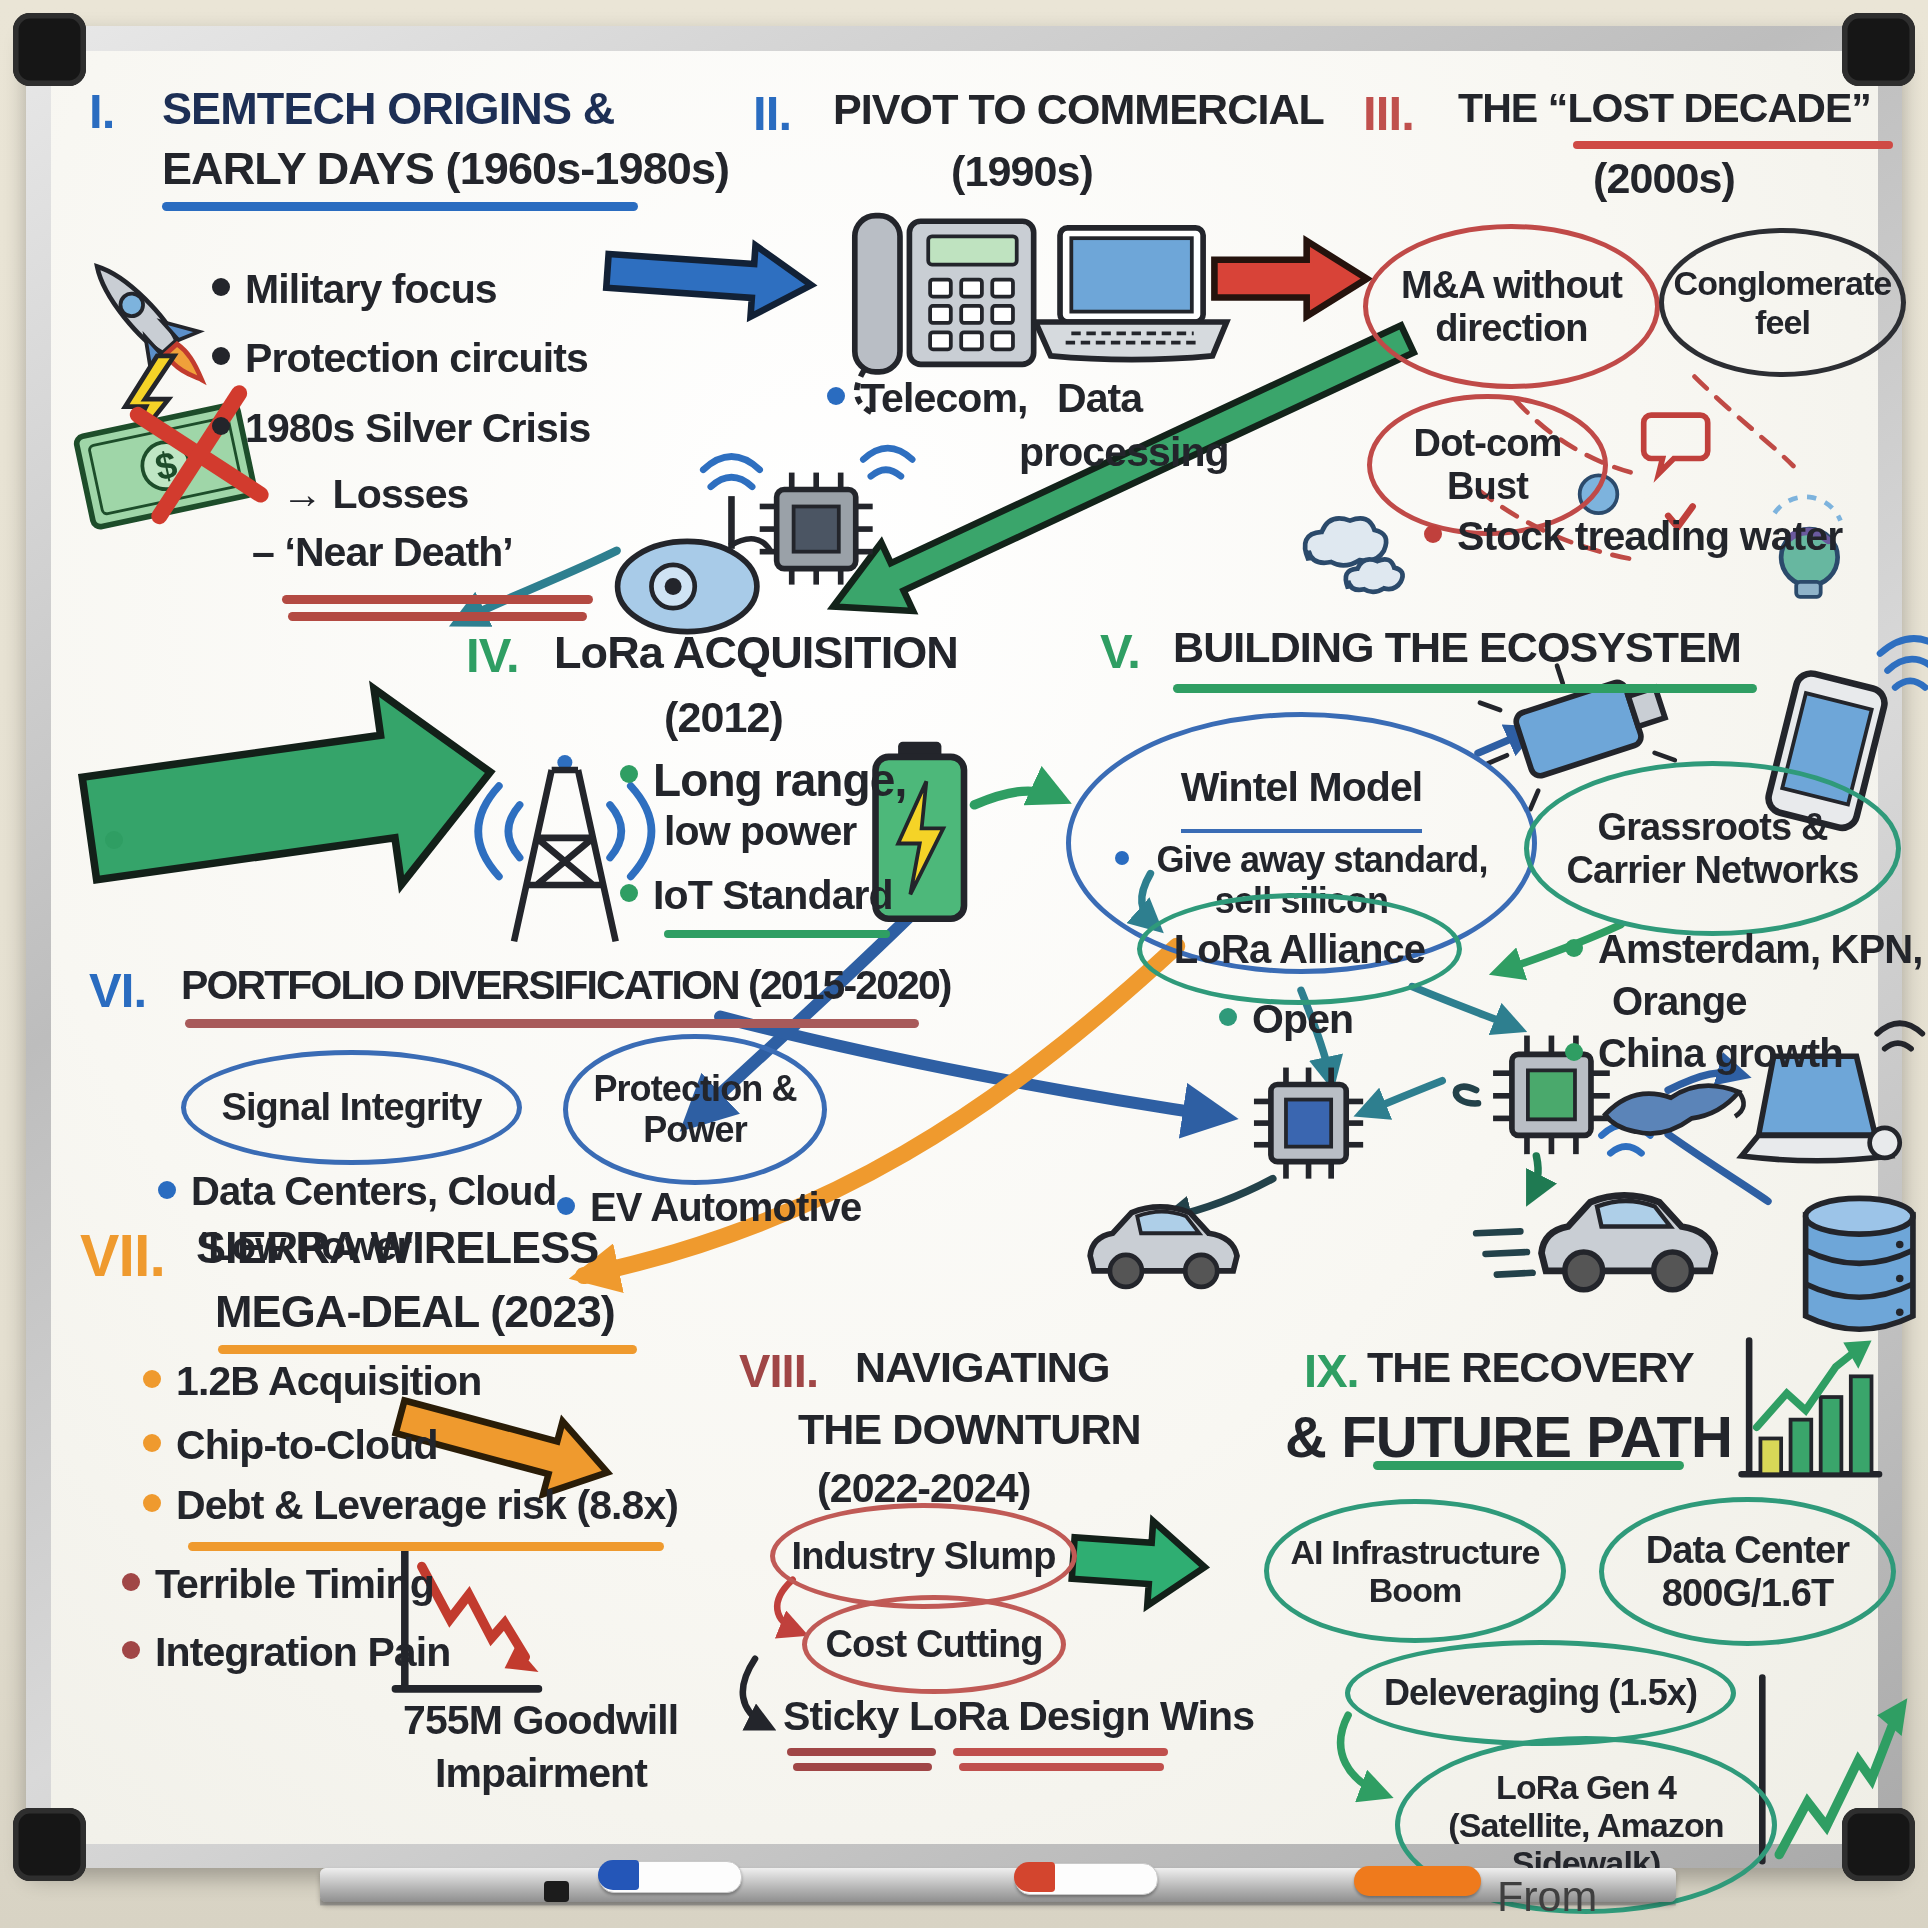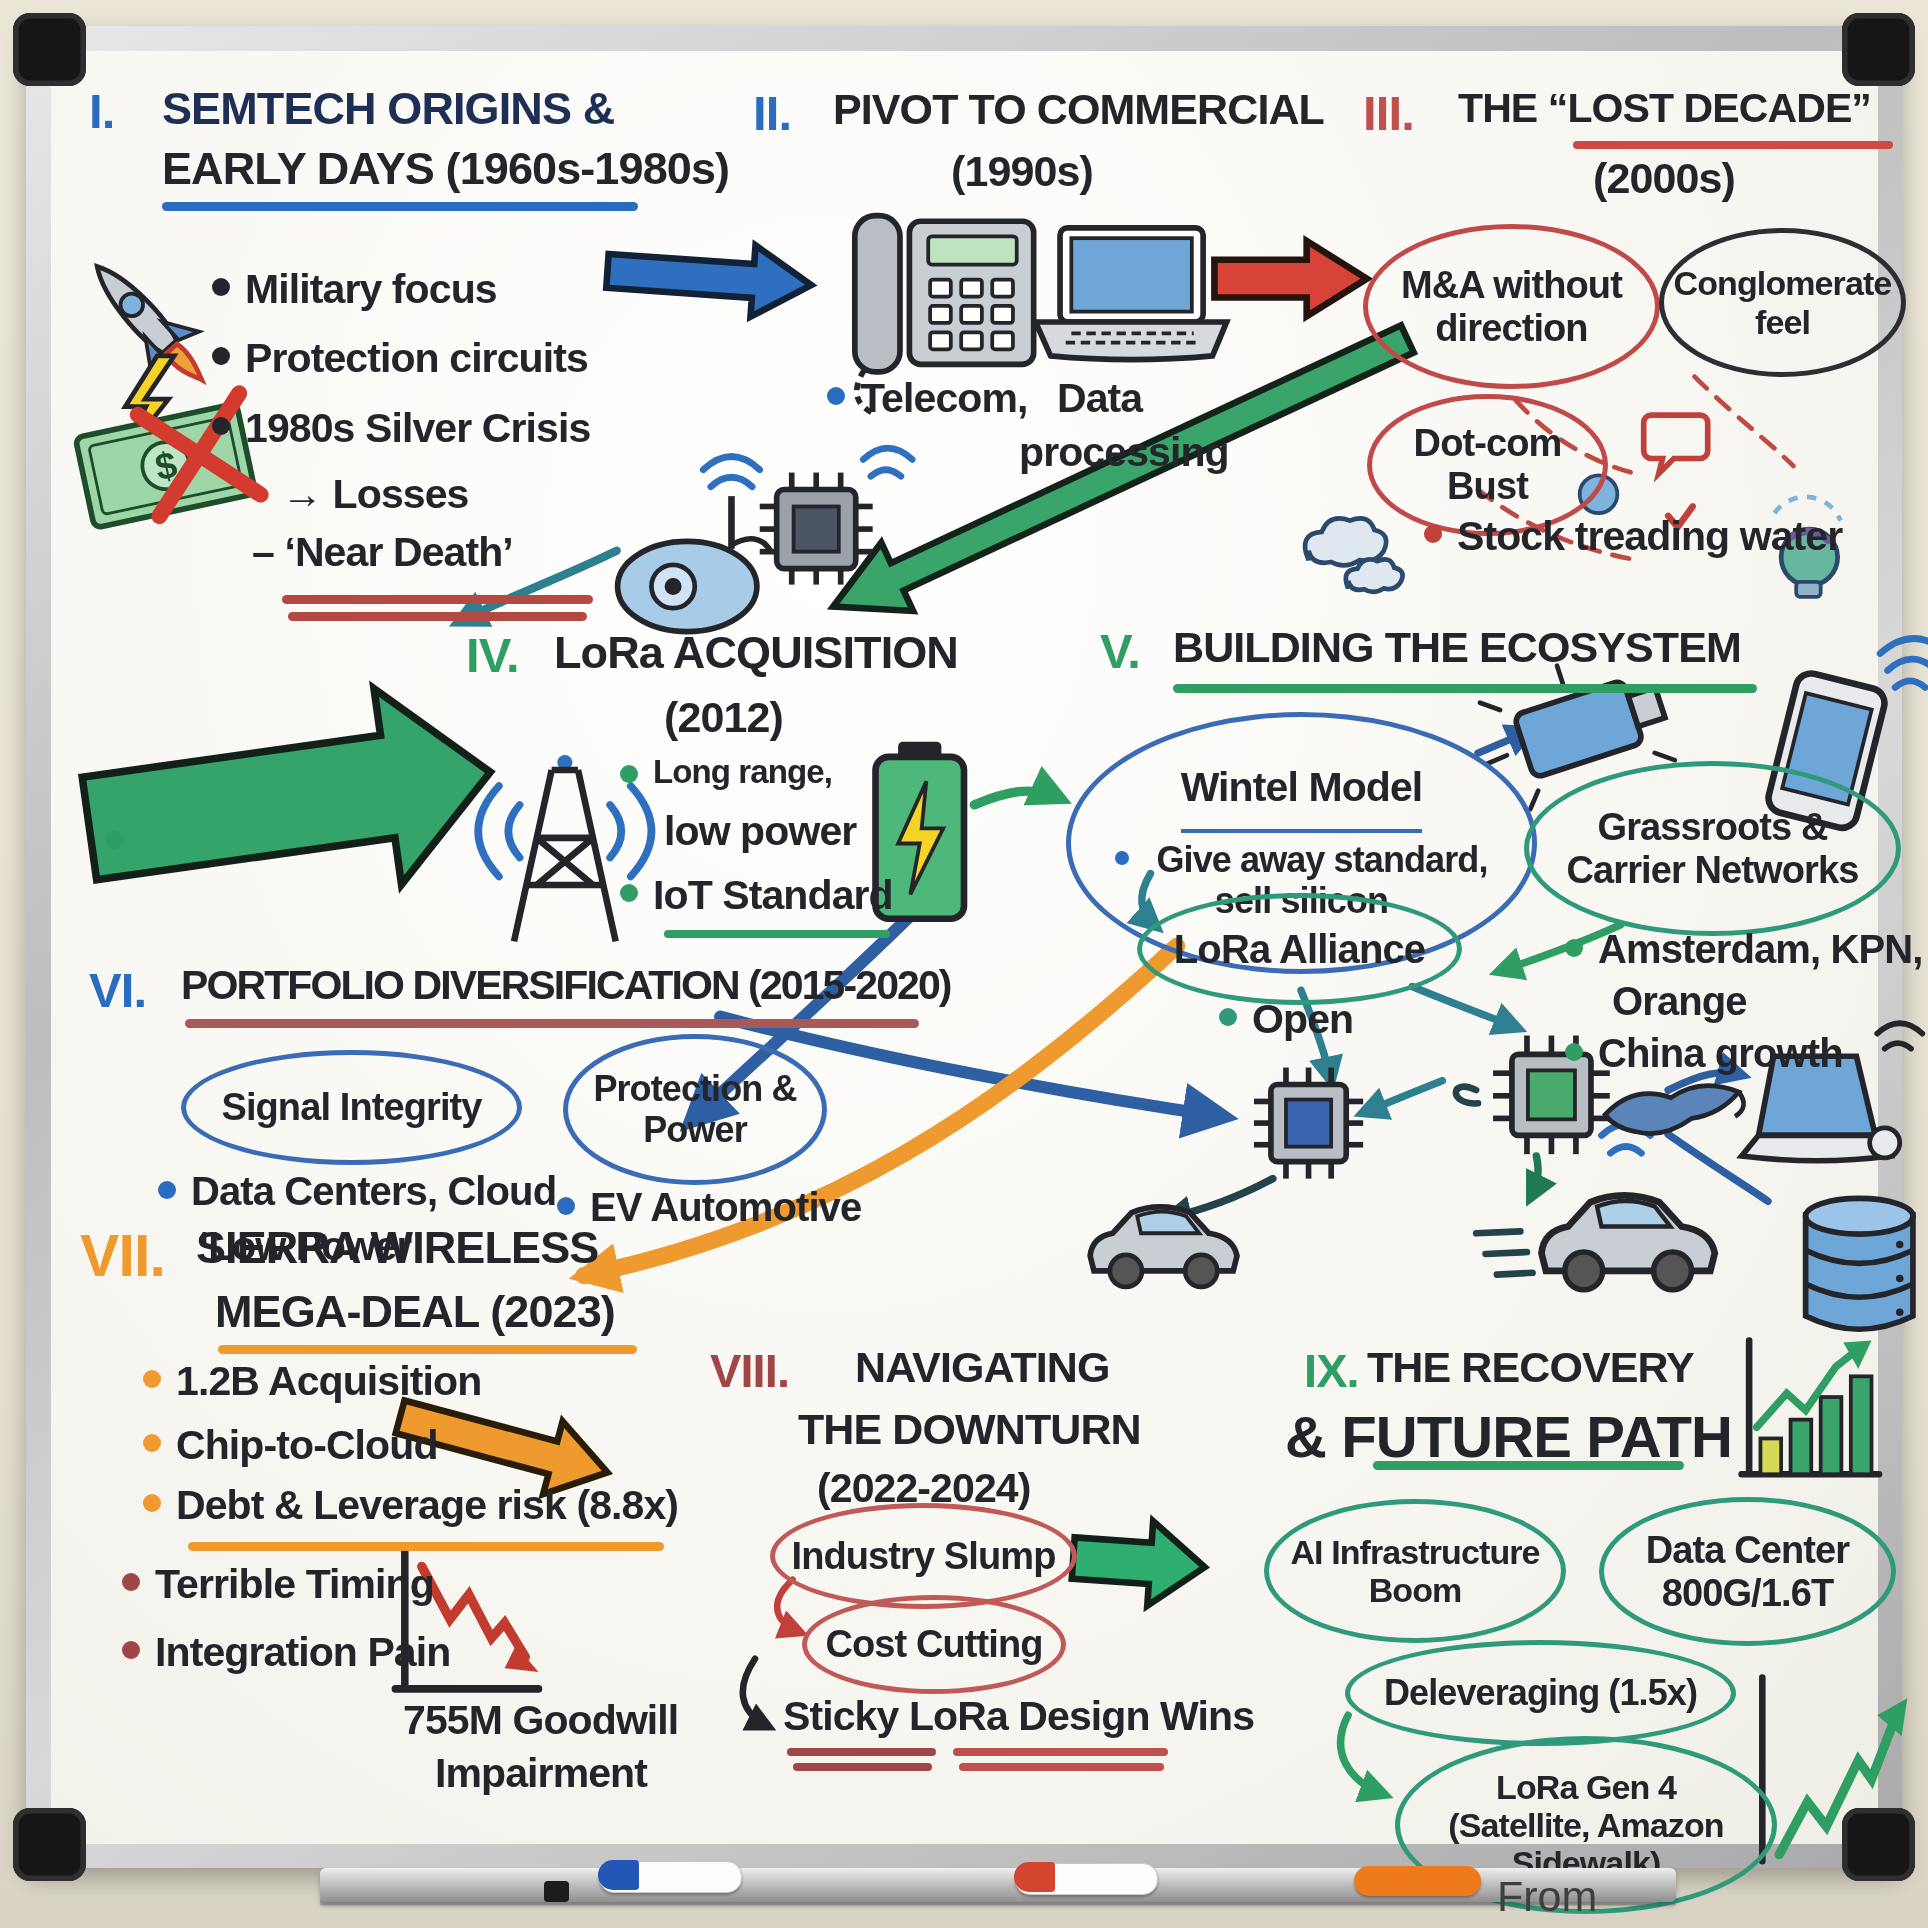--- a/index.html
+++ b/index.html
@@ -372,21 +372,21 @@
 <div class="t" style="left:141px;top:789px;font-size:56px;transform:rotate(-8deg);transform-origin:left center;color:#10241a"></div>
 <div class="t" style="left:883px;top:527px;font-size:43px;transform:rotate(-25deg);transform-origin:left center"></div>
 <div class="t bul" style="left:105px;top:819px;font-size:43px">
     <span class="dot" style="background:#2f9e63"></span>
     <span></span>
   </div>
 
 <div class="t" style="left:466px;top:627px;font-size:49px;color:#2f9e63">IV.</div>
 <div class="t" style="left:554px;top:627px;font-size:45px">LoRa ACQUISITION</div>
 <div class="t" style="left:664px;top:693px;font-size:43px">(2012)</div>
-<div class="t bul" style="left:620px;top:753px;font-size:33px">
+<div class="t bul" style="left:620px;top:753px;font-size:46px">
     <span class="dot" style="background:#2f9e63"></span>
     <span>Long range,</span>
   </div>
 <div class="t" style="left:664px;top:808px;font-size:41px">low power</div>
 <div class="t bul" style="left:620px;top:872px;font-size:41px">
     <span class="dot" style="background:#2f9e63"></span>
     <span>IoT Standard</span>
   </div>
 <div class="u" style="left:664px;top:930px;width:226px;height:7.5px;background:#2f9e63"></div>
 
@@ -463,21 +463,21 @@
     <span class="dot" style="background:#a04646"></span>
     <span>Terrible Timing</span>
   </div>
 <div class="t bul" style="left:122px;top:1629px;font-size:41px">
     <span class="dot" style="background:#a04646"></span>
     <span>Integration Pain</span>
   </div>
 <div class="t" style="left:403px;top:1697px;font-size:41px">755M Goodwill</div>
 <div class="t" style="left:435px;top:1750px;font-size:41px">Impairment</div>
 
-<div class="t" style="left:710px;top:1343px;font-size:47px;color:#a04646">VIII.</div>
+<div class="t" style="left:739px;top:1343px;font-size:47px;color:#a04646">VIII.</div>
 <div class="t" style="left:855px;top:1343px;font-size:43px">NAVIGATING</div>
 <div class="t" style="left:798px;top:1405px;font-size:43px">THE DOWNTURN</div>
 <div class="t" style="left:817px;top:1465px;font-size:41px">(2022-2024)</div>
 <div class="ell" style="left:770px;top:1503px;width:297px;height:96px;border:5.6px solid #c05a56;font-size:38px">
   <div>Industry Slump</div>
 </div>
 <div class="ell" style="left:802px;top:1595px;width:254px;height:89px;border:5.6px solid #c05a56;font-size:38px">
   <div>Cost Cutting</div>
 </div>
 <div class="t" style="left:783px;top:1693px;font-size:41px">Sticky LoRa Design Wins</div>

